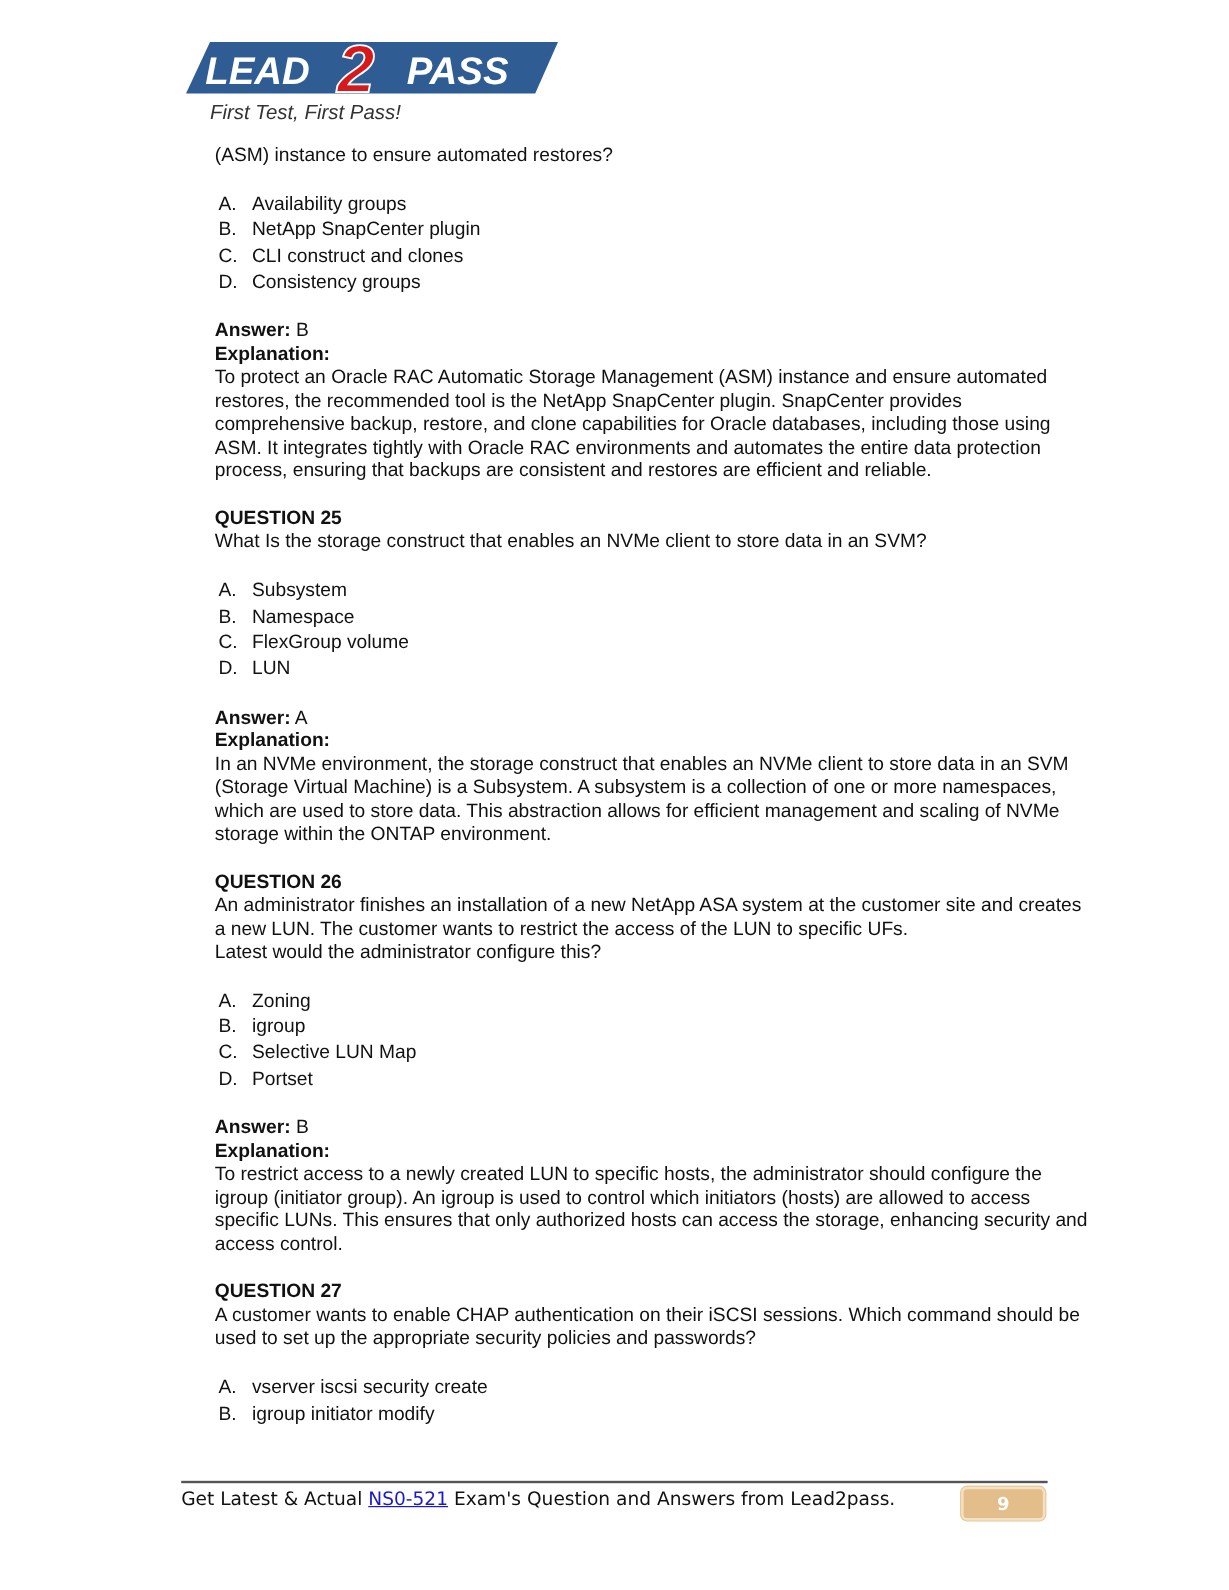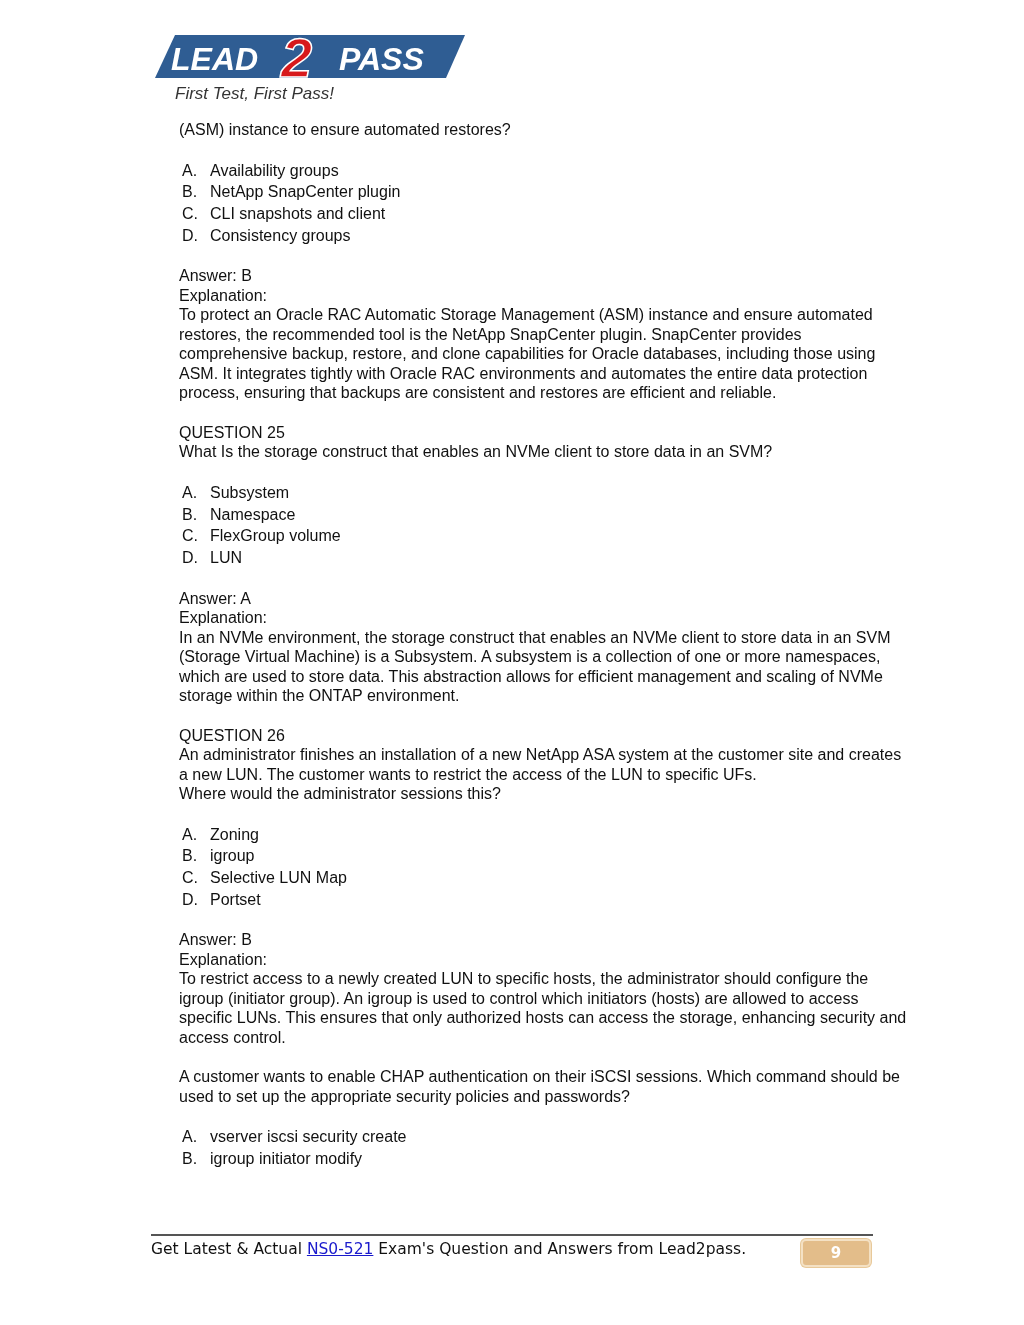--- a/index.html
+++ b/index.html
@@ -5,21 +5,21 @@
   html, body { margin: 0; padding: 0; background: #ffffff; }
   body { width: 1024px; height: 1325px; position: relative; overflow: hidden;
          font-family: "Liberation Sans", sans-serif; color: #111; }
   .logo { position: absolute; left: 153px; top: 14px; width: 315px; height: 72px; margin-top: 19px; }
   .content { position: absolute; left: 151px; top: 120px; width: 730px;
              font-size: 16px; line-height: 19.5px; margin-left: 28px; }
   .gap { height: 20px; }
   .opts { list-style: none; margin: 0; padding: 0; }
   .opts li { display: flex; line-height: 21.7px; }
   .opts .letter { width: 31px; padding-left: 3px; box-sizing: border-box; }
-  .b { font-weight: normal; }
+  .b { font-weight: bold; }
   .footer-line { position: absolute; left: 151px; top: 1234px; width: 722px; height: 2px; background: #555; }
   .footer { position: absolute; left: 151px; top: 1238px; font-size: 17px; line-height: 23px;
             font-family: "DejaVu Sans", sans-serif; font-size: 15.5px; color:#111;}
   .footer a { color: #1a1acc; }
   .page-badge { position: absolute; left: 801px; top: 1239px; width: 70px; height: 28px;
                 background: #e3bd8a; border: 2px solid #f4e1c4; border-radius: 5px;
                 box-shadow: 0 0 0 1px #e8c99a; color: #fff; font-weight: bold;
                 font-family: "DejaVu Sans", sans-serif; font-size: 15px;
                 display: flex; align-items: center; justify-content: center; box-sizing: border-box; }
 </style>
@@ -45,21 +45,21 @@
       <li>
           <span class="letter">A.</span>
           <span>Availability groups</span>
         </li>
       <li>
           <span class="letter">B.</span>
           <span>NetApp SnapCenter plugin</span>
         </li>
       <li>
           <span class="letter">C.</span>
-          <span>CLI snapshots and client</span>
+          <span>CLI construct and clones</span>
         </li>
       <li>
           <span class="letter">D.</span>
           <span>Consistency groups</span>
         </li>
     </ul>
     <div class="gap"></div>
     <div><span class="b">Answer:</span> <span>B</span></div>
     <div class="b">Explanation:</div>
     <div>To protect an Oracle RAC Automatic Storage Management (ASM) instance and ensure automated restores, the recommended tool is the NetApp SnapCenter plugin. SnapCenter provides comprehensive backup, restore, and clone capabilities for Oracle databases, including those using ASM. It integrates tightly with Oracle RAC environments and automates the entire data protection process, ensuring that backups are consistent and restores are efficient and reliable.</div>
@@ -93,21 +93,21 @@
     <div><span class="b">Answer:</span> <span>A</span></div>
     <div class="b">Explanation:</div>
     <div>In an NVMe environment, the storage construct that enables an NVMe client to store data in an SVM (Storage Virtual Machine) is a Subsystem. A subsystem is a collection of one or more namespaces, which are used to store data. This abstraction allows for efficient management and scaling of NVMe storage within the ONTAP environment.</div>
   </section>
 
   <div class="gap"></div>
 
   <section>
     <div class="b">QUESTION 26</div>
     <div>An administrator finishes an installation of a new NetApp ASA system at the customer site and creates a new LUN. The customer wants to restrict the access of the LUN to specific UFs.</div>
-    <div>Where would the administrator sessions this?</div>
+    <div>Latest would the administrator configure this?</div>
     <div class="gap"></div>
     <ul class="opts">
       <li>
           <span class="letter">A.</span>
           <span>Zoning</span>
         </li>
       <li>
           <span class="letter">B.</span>
           <span>igroup</span>
         </li>
@@ -122,20 +122,21 @@
     </ul>
     <div class="gap"></div>
     <div><span class="b">Answer:</span> <span>B</span></div>
     <div class="b">Explanation:</div>
     <div>To restrict access to a newly created LUN to specific hosts, the administrator should configure the igroup (initiator group). An igroup is used to control which initiators (hosts) are allowed to access specific LUNs. This ensures that only authorized hosts can access the storage, enhancing security and access control.</div>
   </section>
 
   <div class="gap"></div>
 
   <section>
+    <div class="b">QUESTION 27</div>
     <div>A customer wants to enable CHAP authentication on their iSCSI sessions. Which command should be used to set up the appropriate security policies and passwords?</div>
     <div class="gap"></div>
     <ul class="opts">
       <li>
           <span class="letter">A.</span>
           <span>vserver iscsi security create</span>
         </li>
       <li>
           <span class="letter">B.</span>
           <span>igroup initiator modify</span>

